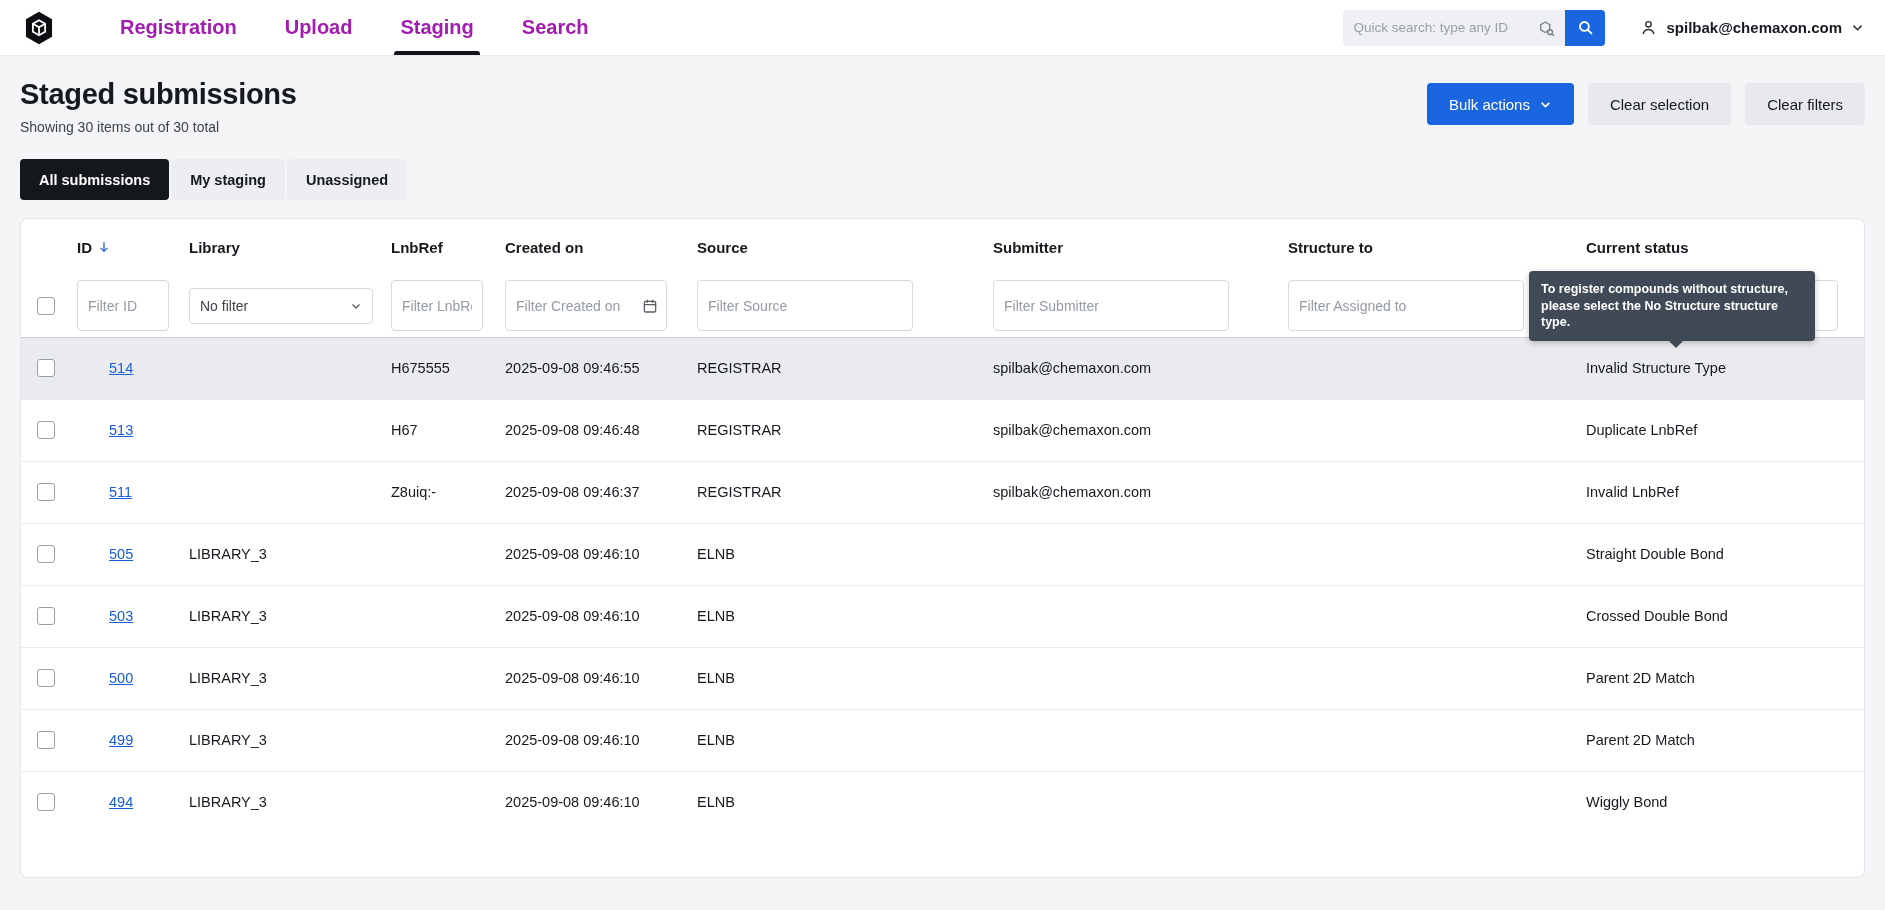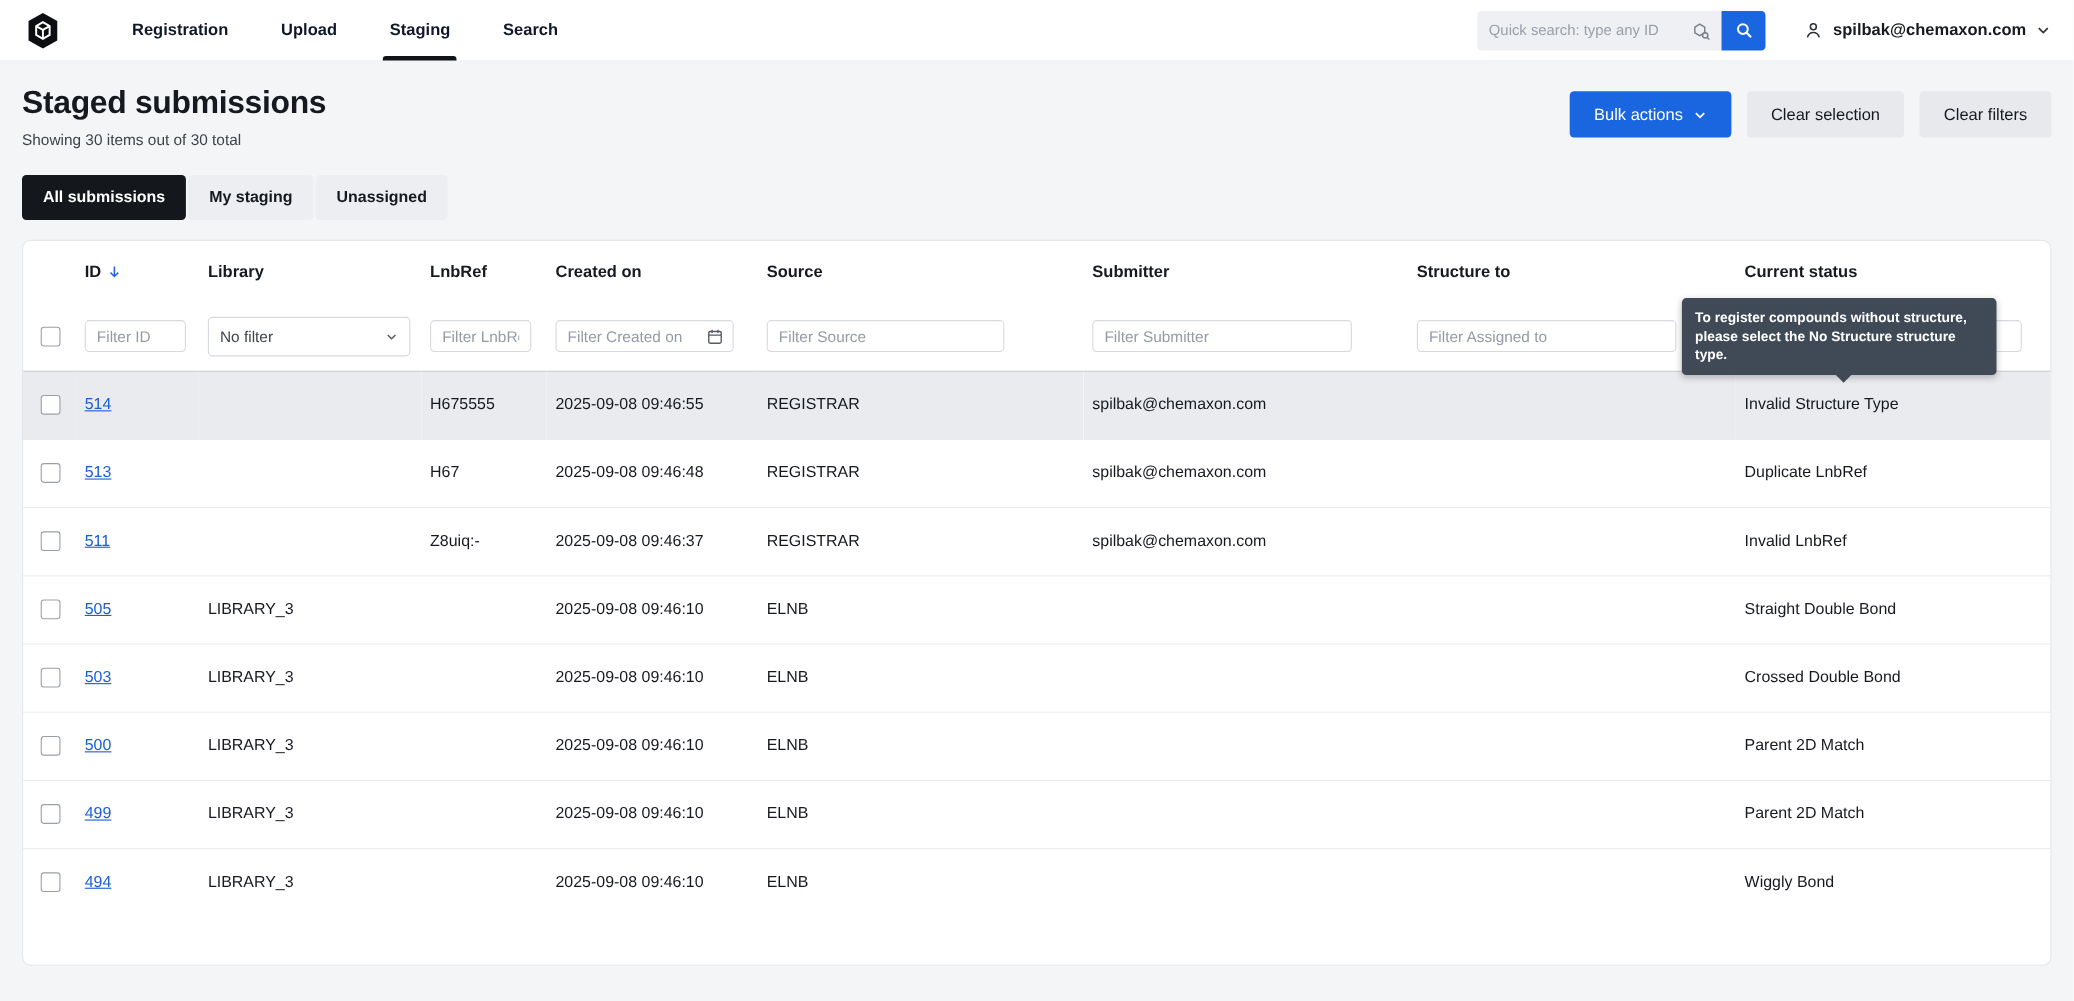--- a/index.html
+++ b/index.html
@@ -11,22 +11,22 @@
   }
 
   
   .topbar {
     height:56px; background:#ffffff; display:flex; align-items:center;
     padding:0 20px; border-bottom:1px solid #e9ebee; position:relative; z-index:20;
   }
   .logo { width:38px; height:38px; display:flex; align-items:center; justify-content:center; cursor:pointer; }
   .nav { display:flex; margin-left:38px; height:100%; }
   .nav-item {
-    display:flex; align-items:center; padding:0 24px; font-size:15px; font-weight:600;
-    color:#0f172a; cursor:pointer; position:relative; height:100%;
+    display:flex; align-items:center; padding:0 24px; font-size:20px; font-weight:600;
+    color:#a21caf; cursor:pointer; position:relative; height:100%;
   }
   .nav-item.active::after {
     content:""; position:absolute; left:18px; right:18px; bottom:0; height:4px;
     background:#101318; border-radius:3px 3px 0 0;
   }
   .search-group { margin-left:auto; display:flex; align-items:center; }
   .quick-search {
     display:flex; align-items:center; width:222px; height:36px; background:#eef0f3;
     border-radius:4px 0 0 4px; padding:0 10px;
   }
@@ -69,35 +69,35 @@
   }
   table { width:100%; border-collapse:collapse; table-layout:fixed; }
   th, td { text-align:left; padding:0 8px; white-space:nowrap; overflow:hidden; }
   thead th { height:56px; font-size:15px; font-weight:700; vertical-align:middle; }
   th.col-check, td.col-check { padding-left:16px; }
   .sort-wrap { display:inline-flex; align-items:center; gap:5px; color:#1a5dd8; cursor:pointer; }
   .sort-wrap .col-label { color:#16191f; }
 
   tr.filter-row td { height:62px; vertical-align:middle; border-bottom:1px solid #c8ccd2; }
   .filter-input {
-    height:29px; border:1px solid #d6d9de; border-radius:4px; padding:0 10px; font-size:14px;
+    height:51px; border:1px solid #d6d9de; border-radius:4px; padding:0 10px; font-size:14px;
     font-family:"Liberation Sans", sans-serif; color:#16191f; background:#fff; outline:none;
   }
   .filter-input::placeholder { color:#959ba4; }
   .input-wrap { position:relative; display:inline-flex; align-items:center; }
   .input-icon { position:absolute; right:9px; pointer-events:none; display:flex; }
   .select {
     height:36px; border:1px solid #d6d9de; border-radius:4px; padding:0 10px; font-size:14px;
     background:#fff; display:inline-flex; align-items:center; justify-content:space-between; cursor:pointer;
   }
   .select .select-value { color:#3e434b; }
 
   tbody.data-rows td { height:62px; border-top:1px solid #e9ebef; font-size:14.5px; vertical-align:middle; }
   tbody.data-rows tr.highlighted td { background:#e9ebee; }
-  .id-link { color:#1a5dd8; text-decoration:underline; cursor:pointer; }
+  .id-link { color:#1a5dd8; text-decoration:underline; cursor:pointer;margin-left:32px; }
 
   .checkbox {
     display:inline-block; width:18px; height:18px; border:1.5px solid #9aa0a8; border-radius:3px;
     background:#fff; cursor:pointer; vertical-align:middle;
   }
 
   
   .tooltip {
     position:absolute; left:1508px; top:52px; width:286px; background:#404a57; color:#ffffff;
     font-size:12.5px; font-weight:600; line-height:1.32; padding:10px 12px; border-radius:4px;

